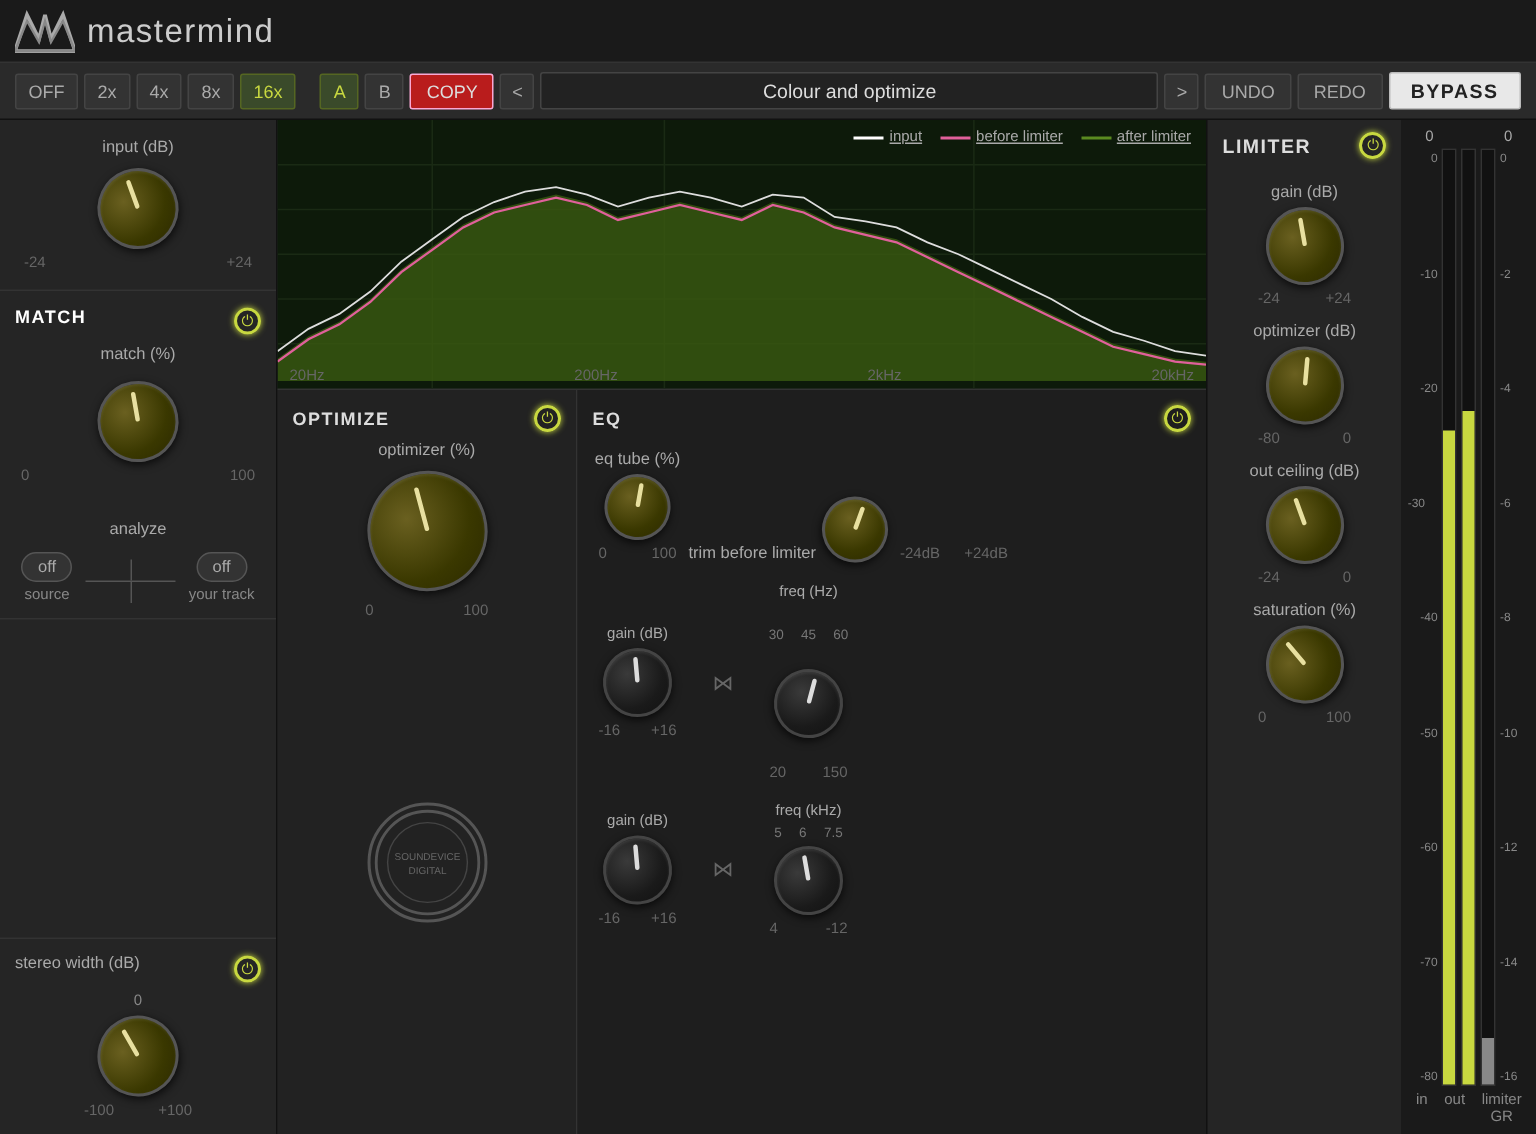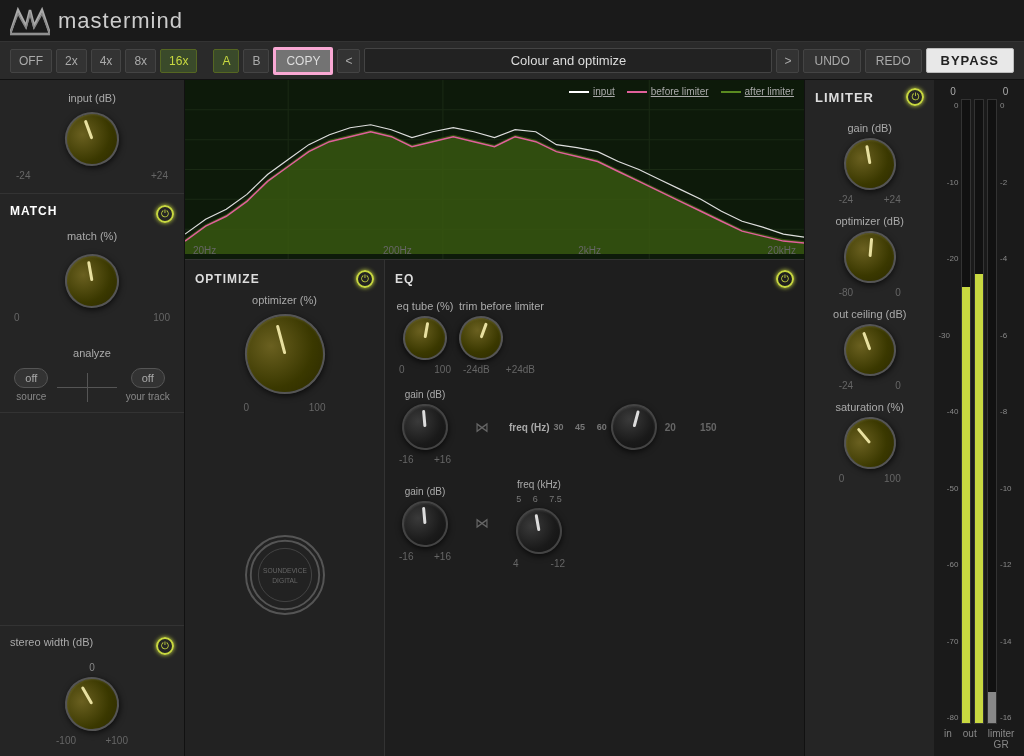--- a/index.html
+++ b/index.html
@@ -63,23 +63,23 @@
     .tb-btn-ab {
       background: #3a4a2a;
       color: #c8d840;
       border: 1px solid #556622;
       padding: 4px 8px;
       font-size: 12px;
       cursor: pointer;
       border-radius: 2px;
     }
     .tb-copy {
-      background: #737373;
+      background: #b91c1c;
       color: #ddd;
-      border: 3px solid #f9a8d4;
+      border: 1px solid #f9a8d4;
       padding: 4px 10px;
       font-size: 12px;
       cursor: pointer;
       border-radius: 2px;
     }
     .tb-arrow {
       background: #333;
       color: #aaa;
       border: 1px solid #444;
       padding: 4px 7px;
@@ -597,21 +597,21 @@
 
             <div style="display:flex;gap:4px;">
               <div style="display:flex;flex-direction:column;align-items:center;gap:4px;">
                 <span class="knob-title">eq tube (%)</span>
                 <div class="knob knob-sm" style="transform:rotate(10deg);"></div>
                 <div class="knob-range" style="width:60px;">
                   <span>0</span>
                   <span>100</span>
                 </div>
               </div>
-              <div style="display:flex;flex-direction:column;align-items:flex-start;gap:4px;">
+              <div style="display:flex;flex-direction:row;align-items:flex-end;gap:4px;">
                 <span class="knob-title">trim before limiter</span>
                 <div class="knob knob-sm" style="transform:rotate(20deg);"></div>
                 <div class="knob-range" style="width:80px;">
                   <span>-24dB</span>
                   <span>+24dB</span>
                 </div>
               </div>
             </div>
           </div>
 
@@ -620,21 +620,21 @@
             <div style="display:flex;align-items:center;gap:16px;">
               <div style="display:flex;flex-direction:column;align-items:center;gap:4px;">
                 <span style="color:#aaa;font-size:10px;">gain (dB)</span>
                 <div class="knob knob-dark" style="width:46px;height:46px;transform:rotate(-5deg);"></div>
                 <div class="knob-range" style="width:60px;">
                   <span>-16</span>
                   <span>+16</span>
                 </div>
               </div>
               <span class="link-icon">⋈</span>
-              <div style="display:flex;flex-direction:row;align-items:center;gap:4px;font-weight:bold;">
+              <div style="display:flex;flex-direction:column;align-items:center;gap:18px;">
                 <span style="color:#aaa;font-size:10px;">freq (Hz)</span>
                 <div style="display:flex;align-items:center;gap:2px;font-size:9px;color:#777;">
                   <span>30</span>
                   <span>&nbsp;&nbsp;&nbsp;</span>
                   <span>45</span>
                   <span>&nbsp;&nbsp;&nbsp;</span>
                   <span>60</span>
                 </div>
                 <div class="knob knob-dark" style="width:46px;height:46px;transform:rotate(15deg);"></div>
                 <div class="knob-range" style="width:60px;">

